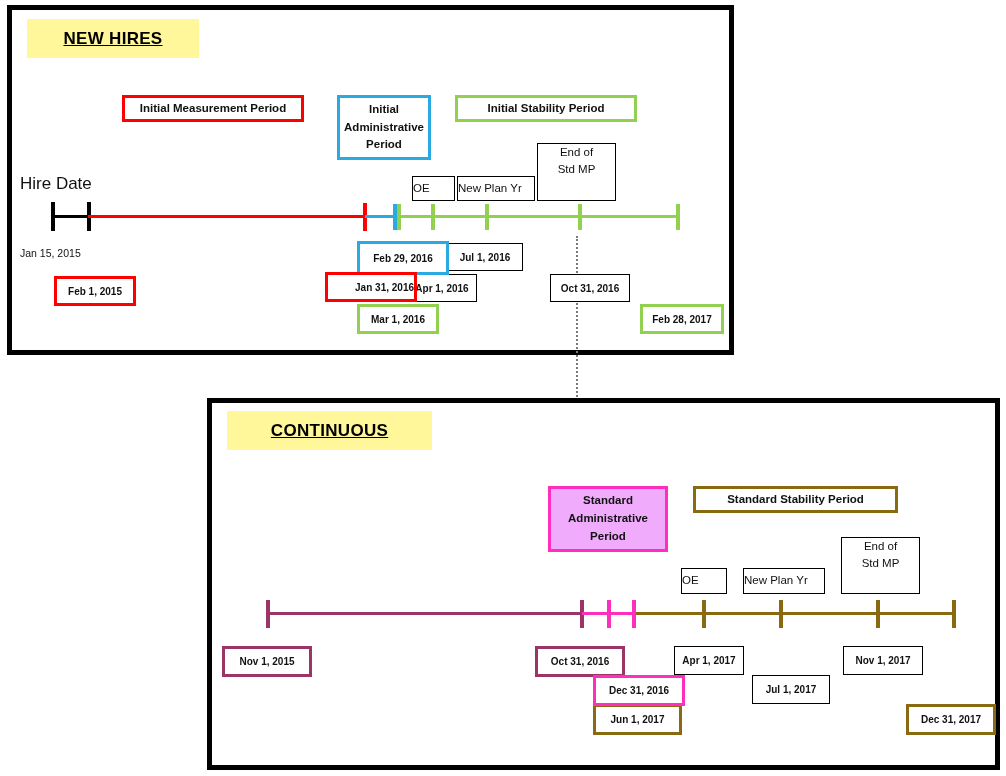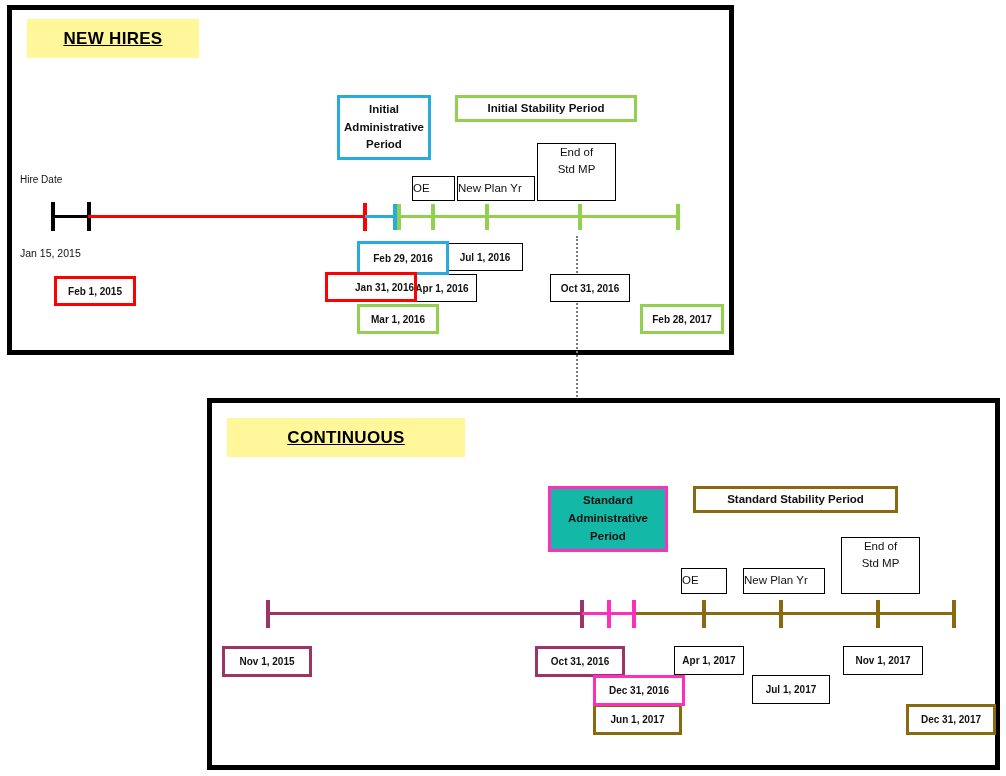--- a/index.html
+++ b/index.html
@@ -14,39 +14,42 @@
   .legend-box{position:absolute;box-sizing:border-box;background:#fff;display:flex;align-items:center;justify-content:center;text-align:center;}
   .legend-box span{font-size:11.5px;font-weight:bold;color:#111;line-height:1.55;}
 
   .evt-box{position:absolute;box-sizing:border-box;background:#fff;border:1.6px solid #000;display:flex;align-items:center;justify-content:flex-start;text-align:center;}
   .evt-box span{font-size:11.5px;color:#111;line-height:1.5;}
 
   .date-box{position:absolute;box-sizing:border-box;background:#fff;display:flex;align-items:center;justify-content:center;text-align:center;}
   .date-box span{font-size:10px;font-weight:bold;color:#111;white-space:nowrap;}
 
   .plain-text{position:absolute;font-size:10.5px;color:#111;white-space:nowrap;}
-  .hire-label{position:absolute;font-size:10px;color:#111;white-space:nowrap;}
+  .hire-label{position:absolute;font-size:17px;color:#111;white-space:nowrap;}
 
   .axis-seg{position:absolute;height:3px;}
   .tick{position:absolute;width:4px;}
 
   .dotted-conn{position:absolute;width:0;border-left:2px dotted #7a7a7a;}
   .conn-arrow{position:absolute;width:0;height:0;border-left:4px solid transparent;border-right:4px solid transparent;border-top:7px solid #333;}
 </style>
 </head>
 <body>
 
 <div id="canvas">
 
   <div class="panel" style="left:7px;top:5px;width:727px;height:350px;">
 
     <div class="title-chip" style="left:15px;top:9px;width:172px;height:39px;">
       <span>NEW HIRES</span>
     </div>
 
+    <div class="legend-box" style="left:110px;top:85px;width:182px;height:27px;border:3px solid #FF0000;">
+      <span>Initial Measurement Period</span>
+    </div>
 
     <div class="legend-box" style="left:325px;top:85px;width:94px;height:65px;border:3px solid #29ABE2;flex-direction:column;">
       <span>Initial</span>
       <span>Administrative</span>
       <span>Period</span>
     </div>
 
     <div class="legend-box" style="left:443px;top:85px;width:182px;height:27px;border:3px solid #92D050;">
       <span>Initial Stability Period</span>
     </div>
@@ -114,26 +117,26 @@
     <div class="date-box" style="left:628px;top:294px;width:84px;height:30px;border:3px solid #92D050;">
       <span>Feb 28, 2017</span>
     </div>
   </div>
 
   <div class="dotted-conn" style="left:576px;top:236px;height:340px;"></div>
   <div class="conn-arrow" style="left:572px;top:576px;"></div>
 
   <div class="panel" style="left:207px;top:398px;width:793px;height:372px;">
 
-    <div class="title-chip" style="left:15px;top:15px;width:238px;height:39px;">
+    <div class="title-chip" style="left:15px;top:8px;width:205px;height:39px;">
       <span>CONTINUOUS</span>
     </div>
 
 
-    <div class="legend-box" style="left:336px;top:83px;width:120px;height:66px;border:3px solid #FF2FBE;flex-direction:column;background:#14b8a6;">
+    <div class="legend-box" style="left:336px;top:83px;width:120px;height:66px;border:3px solid #FF2FBE;flex-direction:column;background:#f0abfc;">
       <span>Standard</span>
       <span>Administrative</span>
       <span>Period</span>
     </div>
 
     <div class="legend-box" style="left:481px;top:83px;width:205px;height:27px;border:3px solid #8A6A10;">
       <span>Standard Stability Period</span>
     </div>
 
     <div class="evt-box" style="left:469px;top:165px;width:46px;height:26px;">

